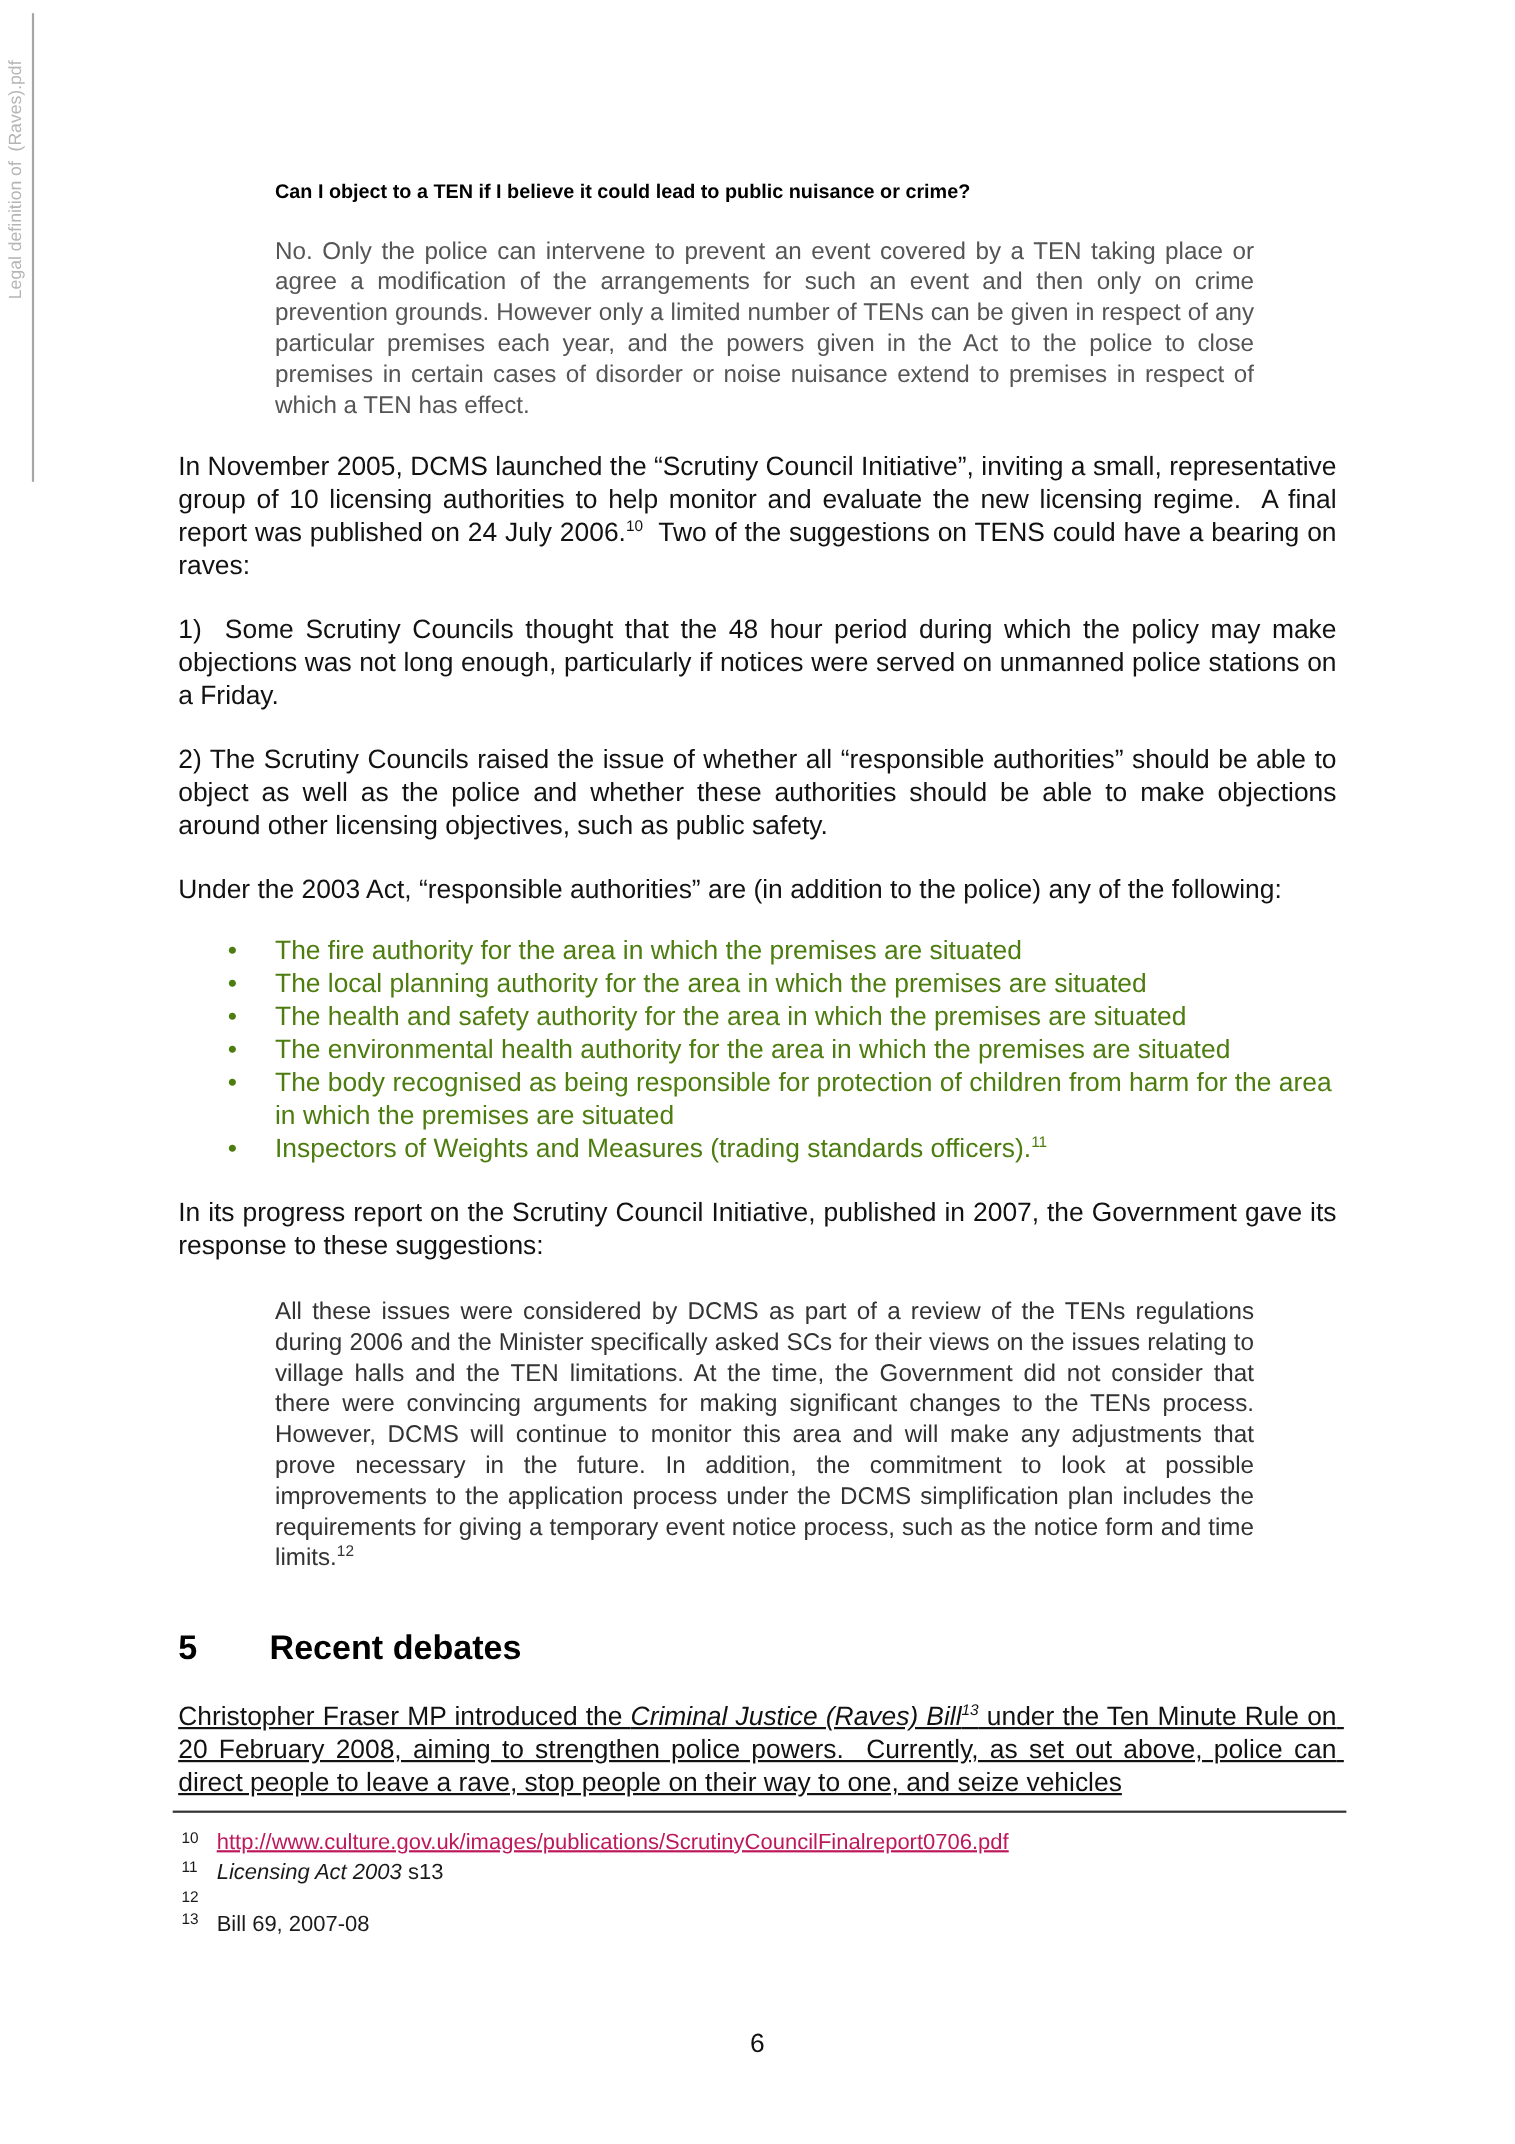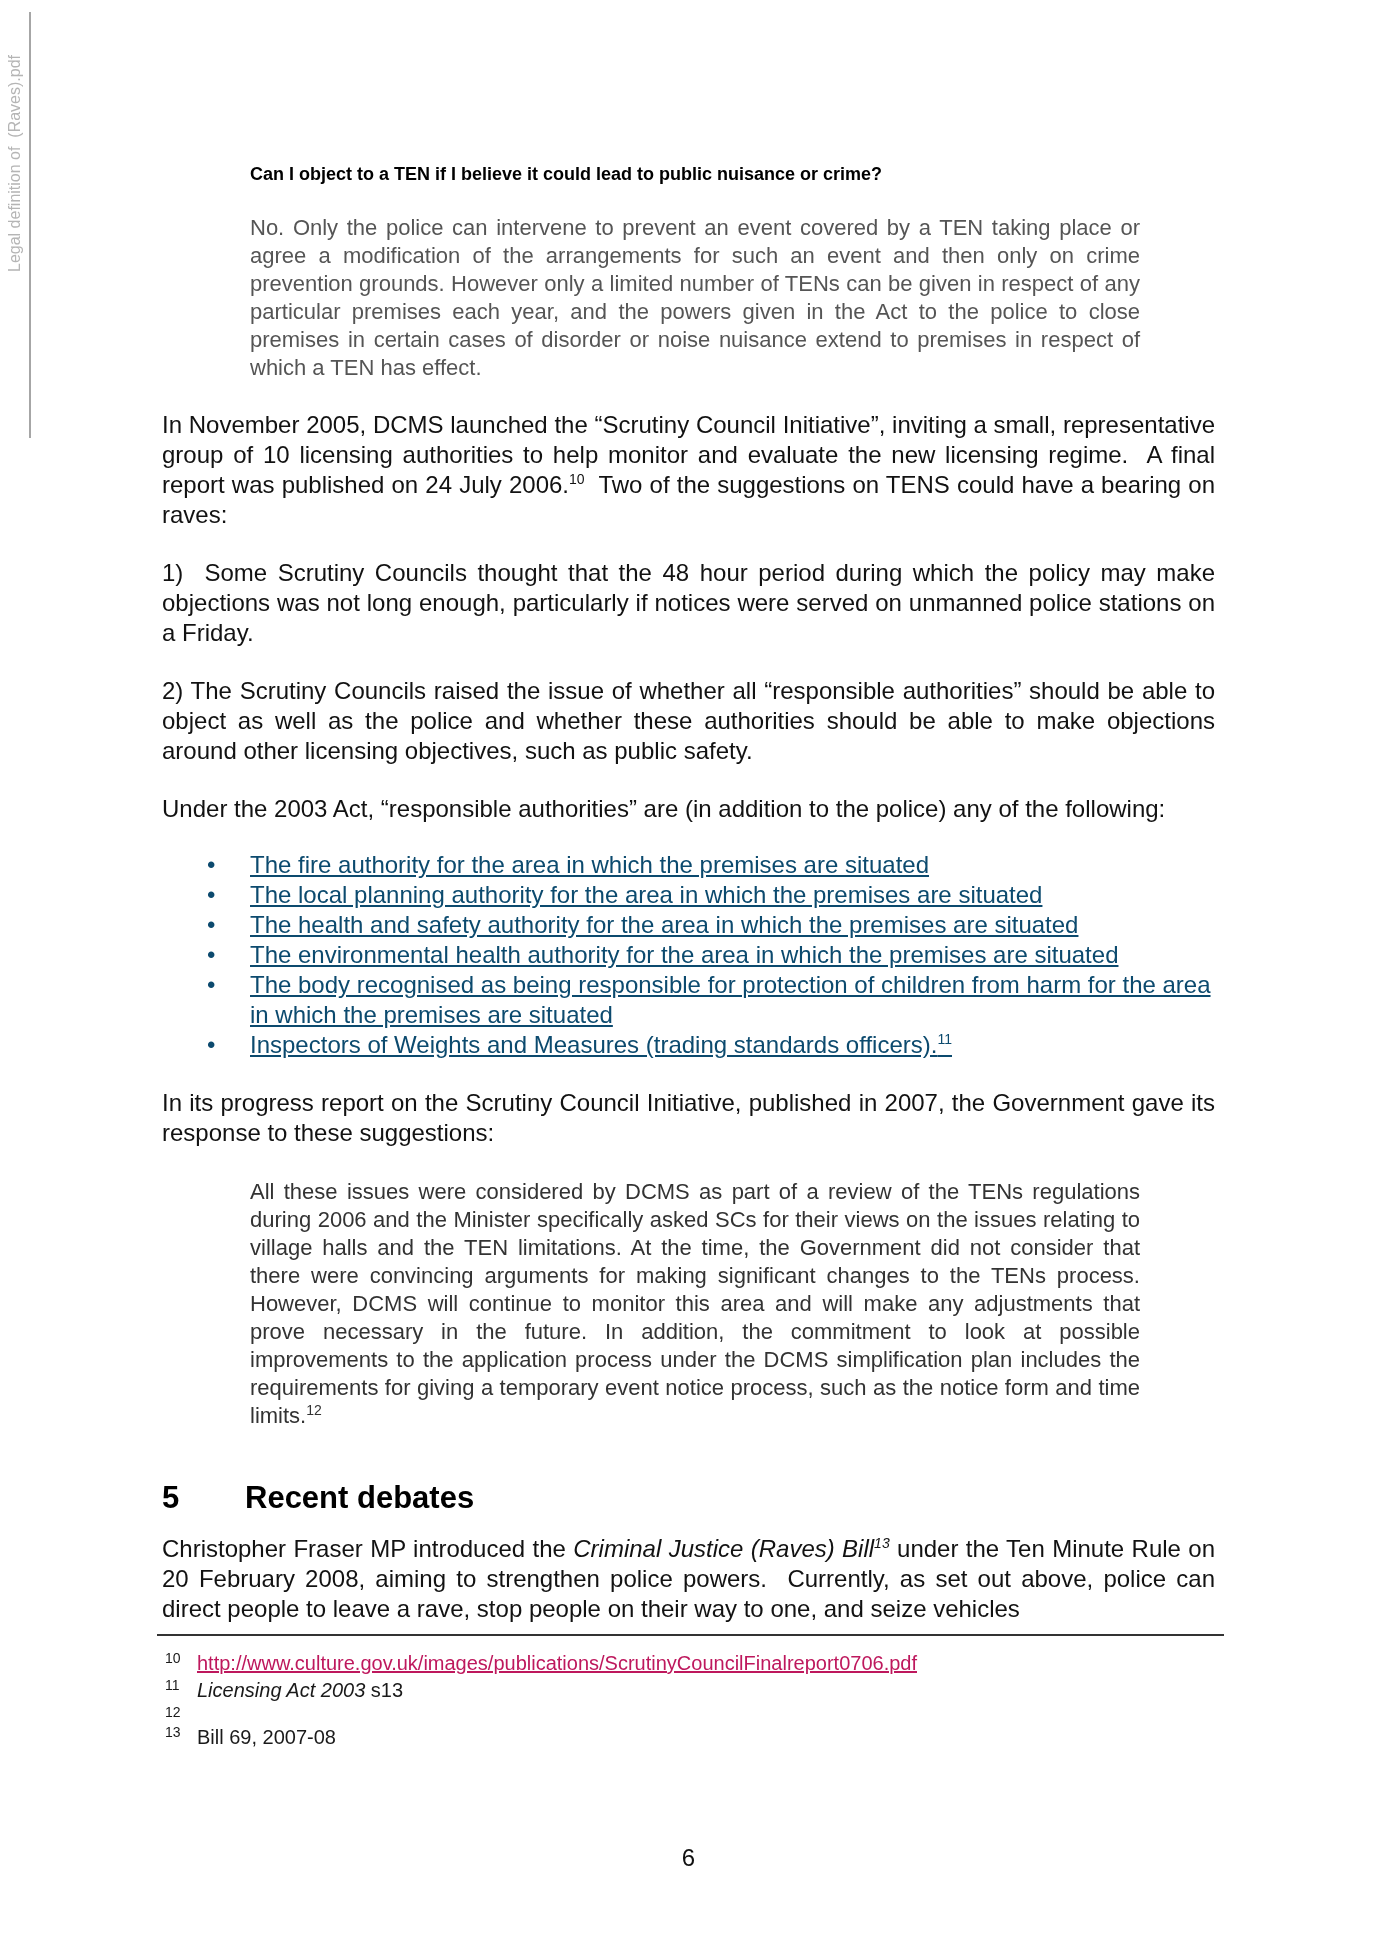--- a/index.html
+++ b/index.html
@@ -71,40 +71,39 @@
     margin: 26px 0 0 0;
     padding: 0;
     list-style: none;
     width: 1063px;
   }
   ul.bullets li {
     position: relative;
     padding-left: 88px;
     font-size: 24px;
     line-height: 30px;
-    color: #0c4a6e;
-    text-decoration: underline;
+    color: #4d7c0f;
   }
   ul.bullets li::before {
     content: "\2022";
     position: absolute;
     left: 45px;
     top: 0;
     font-size: 24px;
   }
   .section-heading {
     display: flex;
     margin-top: 48px;
     font-size: 31px;
     line-height: 40px;
     font-weight: bold;
     color: #000000;
   }
   .section-heading .sec-num { width: 83px; }
-  p.body.after-heading { margin-top: 16px; }
+  p.body.after-heading { margin-top: 28px; text-decoration: underline; }
   .italic { font-style: italic; }
   .fn-rule {
     margin: 10px 0 0 -5px;
     width: 1067px;
     border-top: 2px solid #333333;
   }
   .footnotes { margin-top: 14px; }
   .fn-row {
     display: flex;
     align-items: flex-start;

